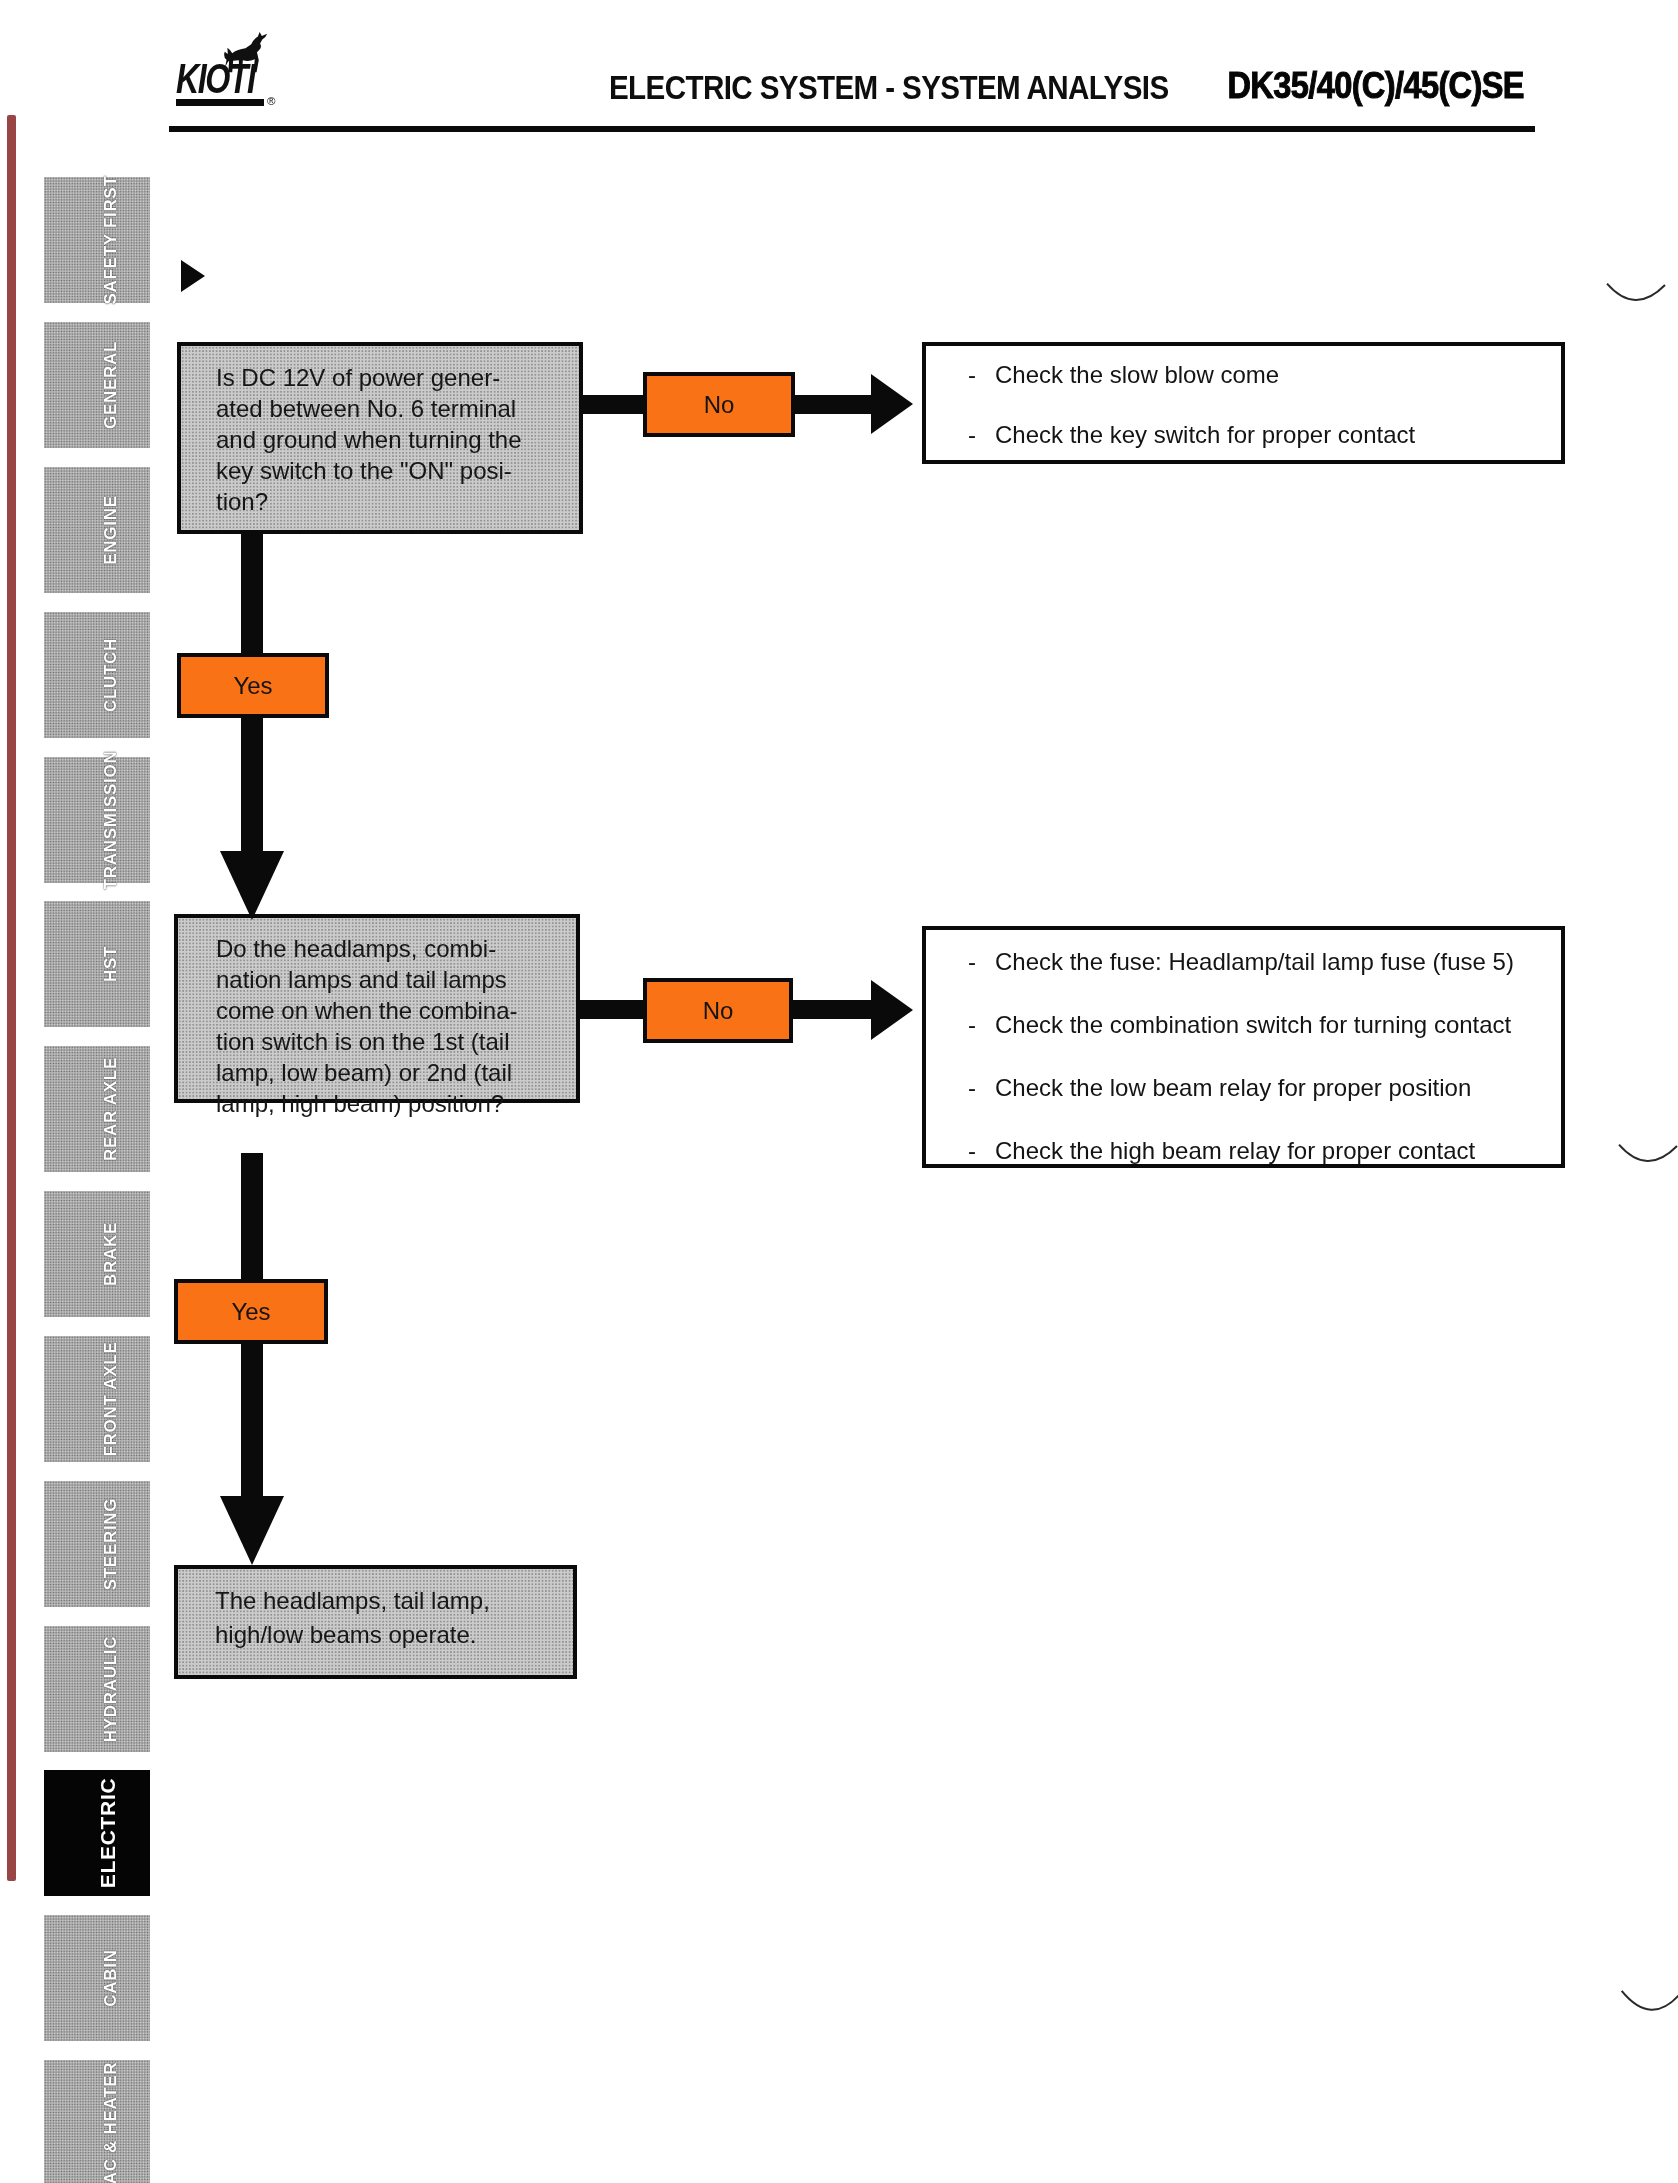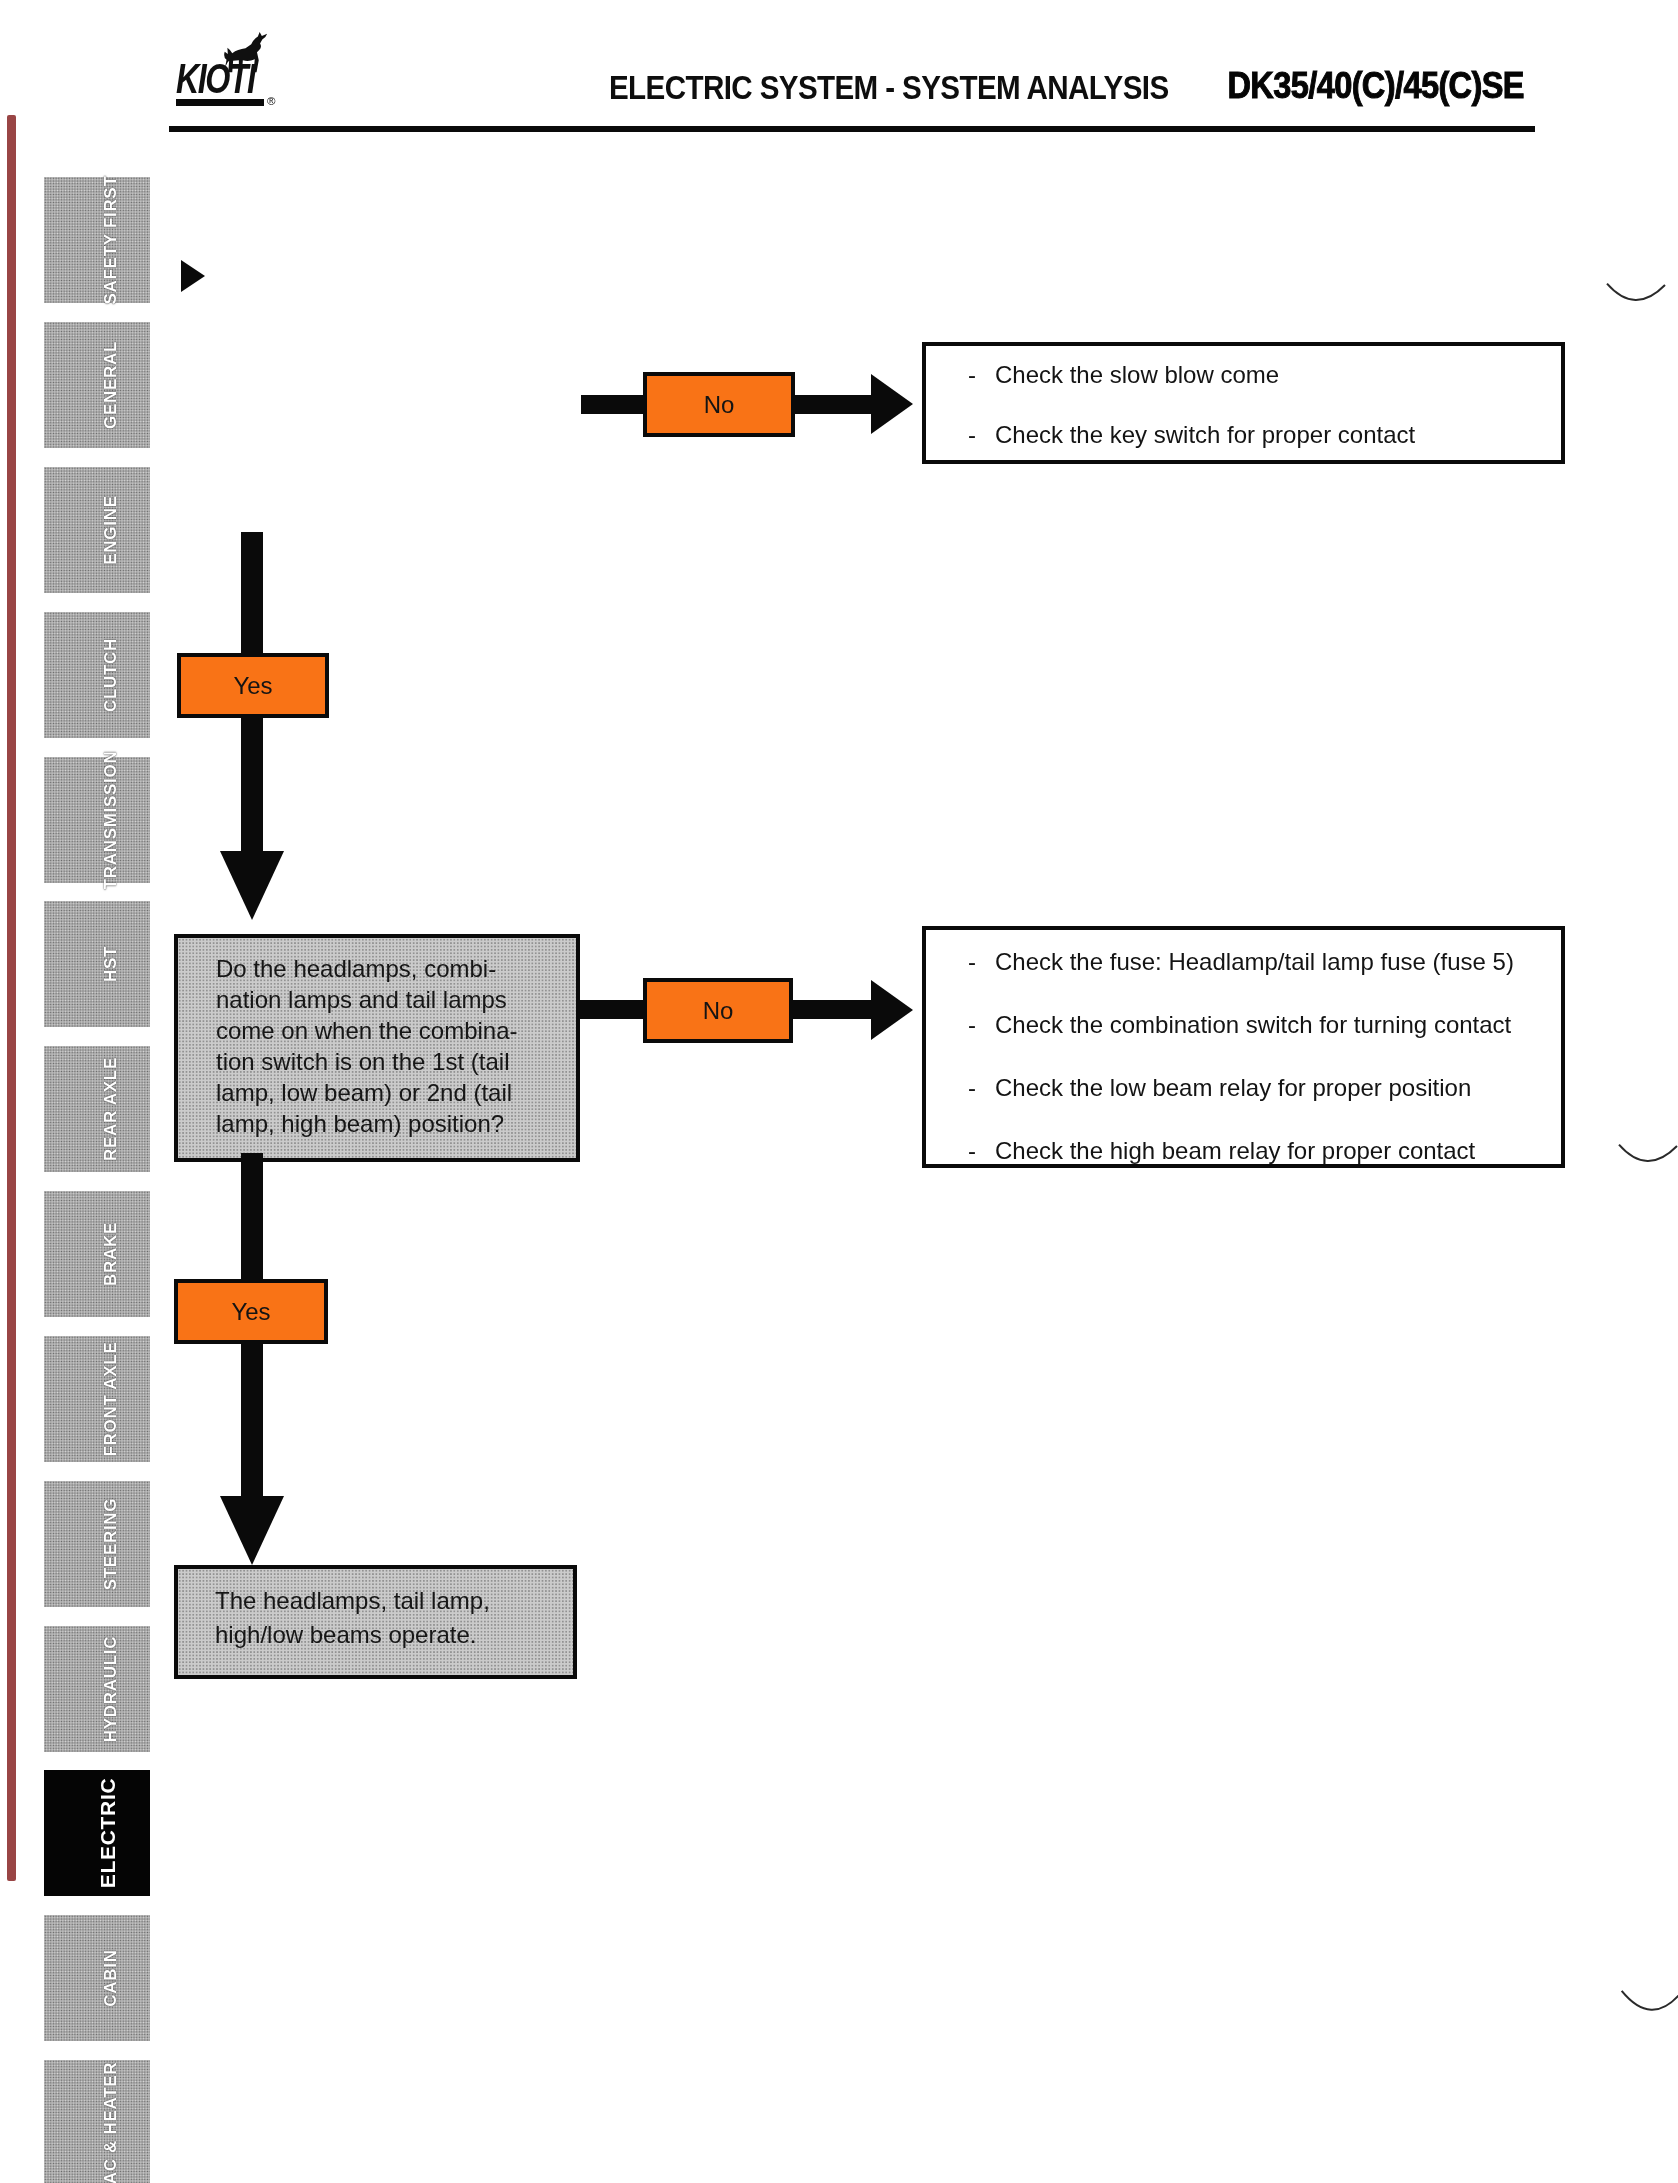--- a/index.html
+++ b/index.html
@@ -144,20 +144,25 @@
     </div>
   <div class="tab" style="top:1915px">
       <span class="tab-label">CABIN</span>
     </div>
   <div class="tab" style="top:2060px">
       <span class="tab-label">AC &amp; HEATER</span>
     </div>
 
   <div class="sec-tri"></div>
 
+  <div class="gray-box preline" style="left:177px;top:342px;width:406px;height:192px;padding:16px 13.5px 0 35px">Is DC 12V of power gener-
+ated between No. 6 terminal
+and ground when turning the
+key switch to the "ON" posi-
+tion?</div>
 
   <div class="shaft-h" style="left:581px;top:395px;width:64px"></div>
   <div class="white-box" style="left:643px;top:372px;width:152px;height:65px">
     <span>No</span>
   </div>
   <div class="shaft-h" style="left:793px;top:395px;width:78px"></div>
   <div class="head-right" style="left:871px;top:374px"></div>
 
   <div class="check-box" style="left:922px;top:342px;width:643px;height:122px;padding:15px 13.5px 0 42px;gap:32px">
     <div class="check-item">
@@ -169,21 +174,21 @@
       <span>Check the key switch for proper contact</span>
     </div>
   </div>
 
   <div class="shaft-v" style="left:241px;top:532px;height:330px"></div>
   <div class="head-down" style="left:220px;top:851px"></div>
   <div class="white-box" style="left:177px;top:653px;width:152px;height:65px">
     <span>Yes</span>
   </div>
 
-  <div class="gray-box preline" style="left:174px;top:934px;width:406px;height:228px;padding:15px 10.8px 0 38px">Do the headlamps, combi-
+  <div class="gray-box preline" style="left:174px;top:914px;width:406px;height:189px;padding:15px 10.8px 0 38px">Do the headlamps, combi-
 nation lamps and tail lamps
 come on when the combina-
 tion switch is on the 1st (tail
 lamp, low beam) or 2nd (tail
 lamp, high beam) position?</div>
 
   <div class="shaft-h" style="left:577px;top:1000px;width:68px"></div>
   <div class="white-box" style="left:643px;top:978px;width:150px;height:65px">
     <span>No</span>
   </div>

